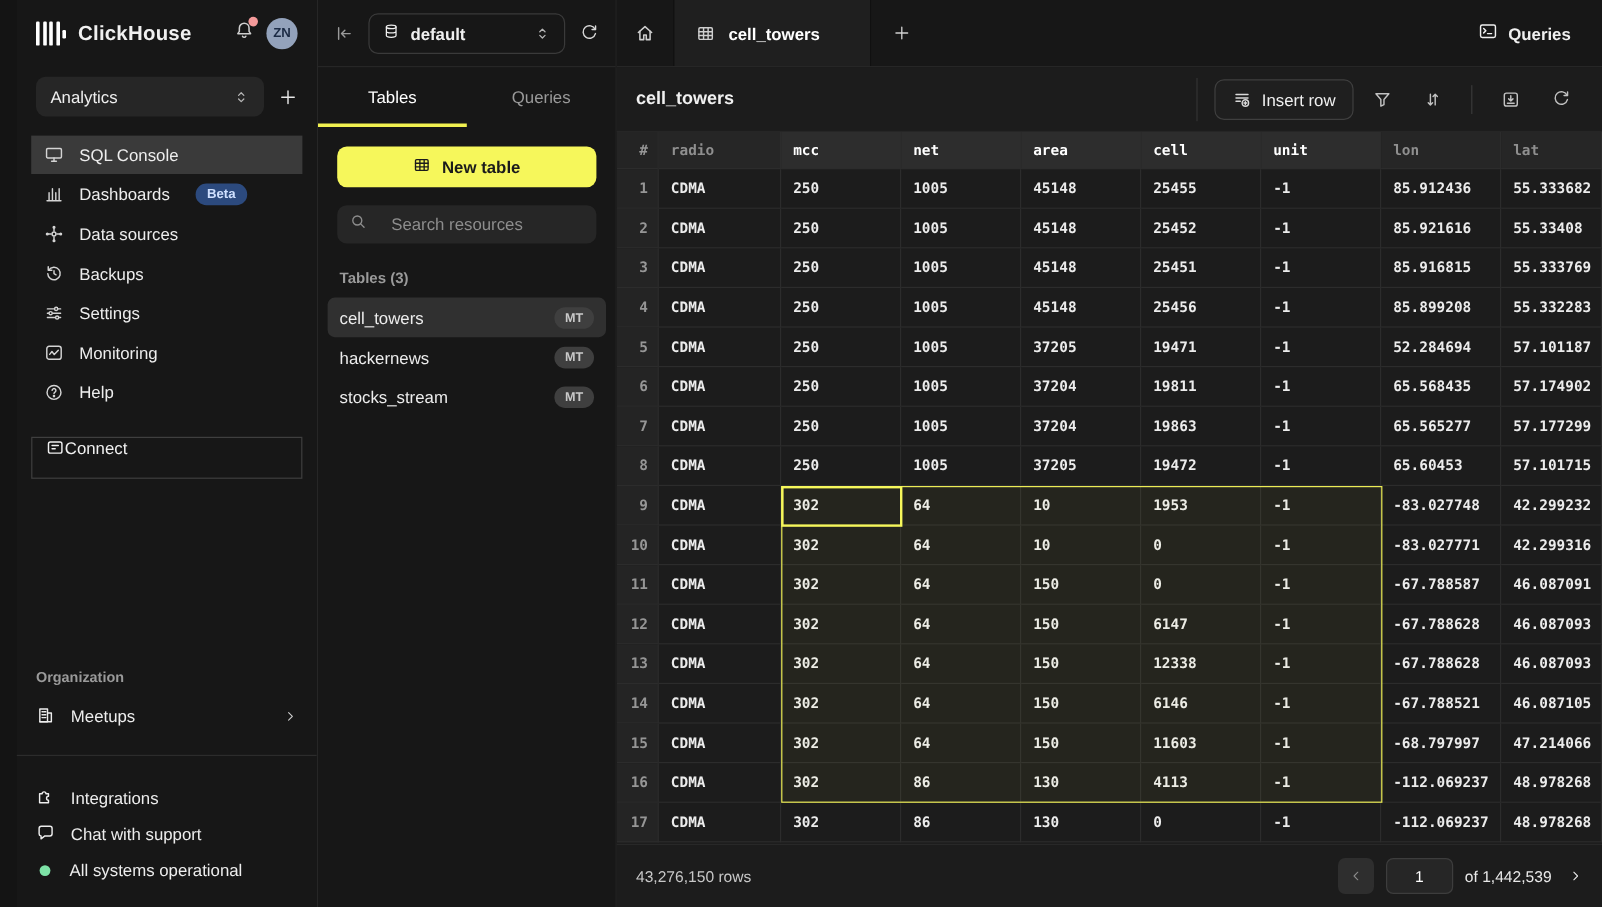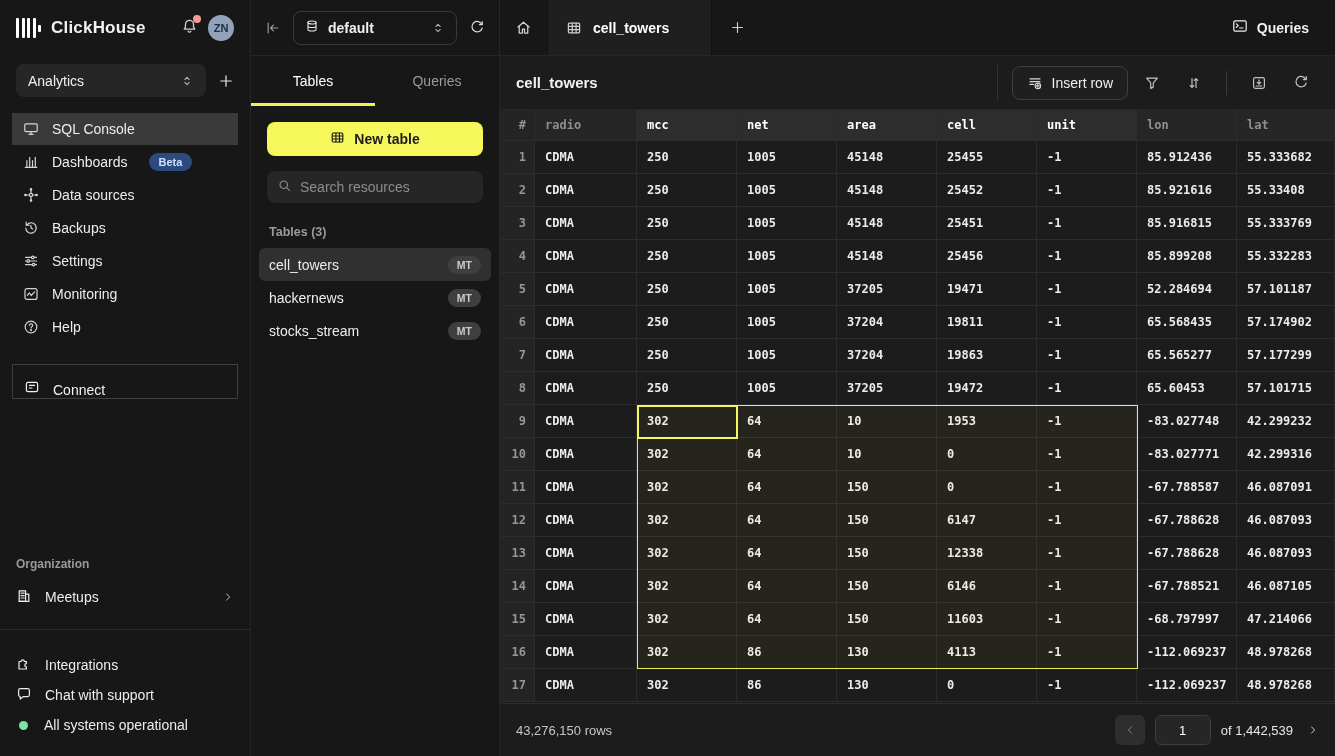--- a/index.html
+++ b/index.html
@@ -1,18 +1,18 @@
 <!DOCTYPE html>
 <html><head>
 <meta charset="utf-8">
 <style>
   * { box-sizing: border-box; margin: 0; padding: 0; }
   html,body { width:1335px; height:756px; overflow:hidden; }
   body { font-family:"Liberation Sans", sans-serif; background:#141414; color:#f0f0f0; }
-  .app { display:flex; width:1335px; height:756px; }
+  .app { display:flex; width:1335px; height:756px;padding-left:14px; }
 
   
   .sidebar { width:250px; background:#171717; display:flex; flex-direction:column; }
   .sidebar-top { height:56px; display:flex; align-items:center; padding:0 16px; flex:0 0 auto; }
   .logo { display:flex; align-items:center; gap:2.5px; margin-right:10px; }
   .logo .bar { width:3px; height:20px; background:#fff; border-radius:1px; }
   .logo .dot { width:3px; height:7px; background:#fff; border-radius:1px; }
   .brand-name { font-size:17px; font-weight:bold; letter-spacing:.2px; }
   .top-right { margin-left:auto; display:flex; align-items:center; gap:10px; }
   .bell-wrap { position:relative; color:#cfcfcf; display:flex; }
@@ -21,21 +21,21 @@
   .workspace-row { display:flex; align-items:center; gap:12px; padding:8px 16px 0; flex:0 0 auto; }
   .workspace-select { flex:1; height:33px; background:#262626; border-radius:8px; display:flex; align-items:center; padding:0 12px; font-size:14px; color:#f0f0f0; }
   .workspace-select .chev { margin-left:auto; color:#b5b5b5; display:flex; }
   .add-service { color:#e8e8e8; display:flex; }
   .menu { padding:16px 12px 0; flex:0 0 auto; }
   .menu-item { height:32px; border-radius:0; display:flex; align-items:center; gap:13px; padding:0 11px; font-size:14px; color:#ededed; margin-bottom:1px; cursor:default; }
   .menu-item .mi-icon { color:#d4d4d4; display:flex; flex:0 0 auto; }
   .menu-item.active { background:#3a3a3a; }
   .beta-badge { margin-left:8px; background:#2c4a7e; color:#cfe0ff; font-size:11px; font-weight:bold; padding:3px 10px; border-radius:999px; }
   .connect-wrap { padding:20px 12px 0; flex:0 0 auto; }
-  .connect-btn { height:35px; border:1px solid #3f3f3f; border-radius:0; display:flex; align-items:flex-end; gap:13px; padding:0 11px; font-size:14px; color:#f0f0f0; }
+  .connect-btn { height:35px; border:1px solid #3f3f3f; border-radius:0; display:flex; align-items:flex-start; padding:0 11px; font-size:14px; color:#f0f0f0; }
   .sb-spacer { flex:1 1 auto; }
   .org-section { padding:0 16px; flex:0 0 auto; }
   .org-label { font-size:12px; font-weight:bold; color:#9a9a9a; margin-bottom:10px; }
   .org-item { height:32px; display:flex; align-items:center; gap:13px; font-size:14px; color:#ededed; }
   .org-item .chev-r { margin-left:auto; color:#cfcfcf; display:flex; }
   .sb-divider { height:1px; background:#2c2c2c; margin:16px 0 20px; flex:0 0 auto; }
   .sidebar-footer { padding:0 16px 16px; flex:0 0 auto; }
   .sf-item { height:30px; display:flex; align-items:center; gap:13px; font-size:14px; color:#ededed; }
   .status-dot { width:9px; height:9px; border-radius:50%; background:#7de2a6; margin:0 3px; }
 
@@ -43,21 +43,21 @@
   .explorer { width:250px; background:#171717; border-left:1px solid #262626; border-right:1px solid #262626; display:flex; flex-direction:column; }
   .explorer-top { height:56px; border-bottom:1px solid #262626; display:flex; align-items:center; padding:0 14px; gap:12px; flex:0 0 auto; }
   .collapse-btn { color:#9a9a9a; display:flex; }
   .db-select { flex:1; height:34px; border:1px solid #3a3a3a; border-radius:8px; display:flex; align-items:center; gap:9px; padding:0 11px; font-size:14px; font-weight:bold; color:#f0f0f0; }
   .db-select .chev { margin-left:auto; color:#b5b5b5; display:flex; }
   .refresh-sm { color:#d9d9d9; display:flex; }
   .explorer-tabs { height:50px; display:flex; flex:0 0 auto; }
   .x-tab { flex:1; display:flex; align-items:center; justify-content:center; font-size:14px; color:#9a9a9a; }
   .x-tab.active { color:#fff; box-shadow:inset 0 -3px 0 #f1f150; }
   .new-table-btn { margin:16px 16px 0; height:34px; background:#f6f75b; border-radius:8px; color:#1b1b1b; font-weight:bold; font-size:14px; display:flex; align-items:center; justify-content:center; gap:9px; flex:0 0 auto; }
-  .search-box { margin:15px 16px 0; height:32px; background:#262626; border-radius:8px; display:flex; align-items:center; gap:8px; padding:0 10px; color:#8d8d8d; flex:0 0 auto; }
+  .search-box { margin:15px 16px 0; height:32px; background:#262626; border-radius:8px; display:flex; align-items:center; gap:20px; padding:0 10px; color:#8d8d8d; flex:0 0 auto; }
   .search-box input { background:transparent; border:none; outline:none; color:#d8d8d8; font-size:14px; font-family:"Liberation Sans",sans-serif; width:100%; }
   .search-box input::placeholder { color:#8d8d8d; }
   .tables-section { margin:22px 8px 0; flex:0 0 auto; }
   .tables-label { font-size:12.5px; font-weight:bold; color:#9a9a9a; padding:0 10px; margin-bottom:9px; }
   .table-item { height:33px; display:flex; align-items:center; padding:0 10px; border-radius:6px; font-size:14px; color:#ededed; }
   .table-item.selected { background:#303030; }
   .mt-badge { margin-left:auto; background:#3f3f3f; color:#c9c9c9; font-size:10.5px; font-weight:bold; padding:3px 9px; border-radius:999px; }
 
   
   .main { flex:1; min-width:0; background:#1c1c1c; display:flex; flex-direction:column; }

